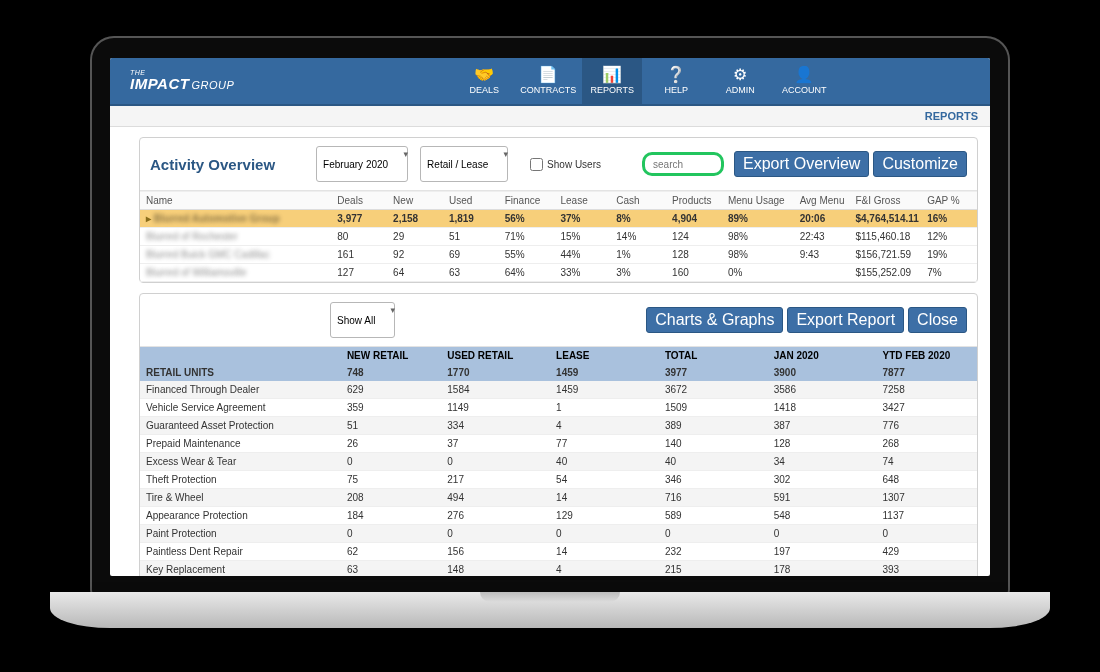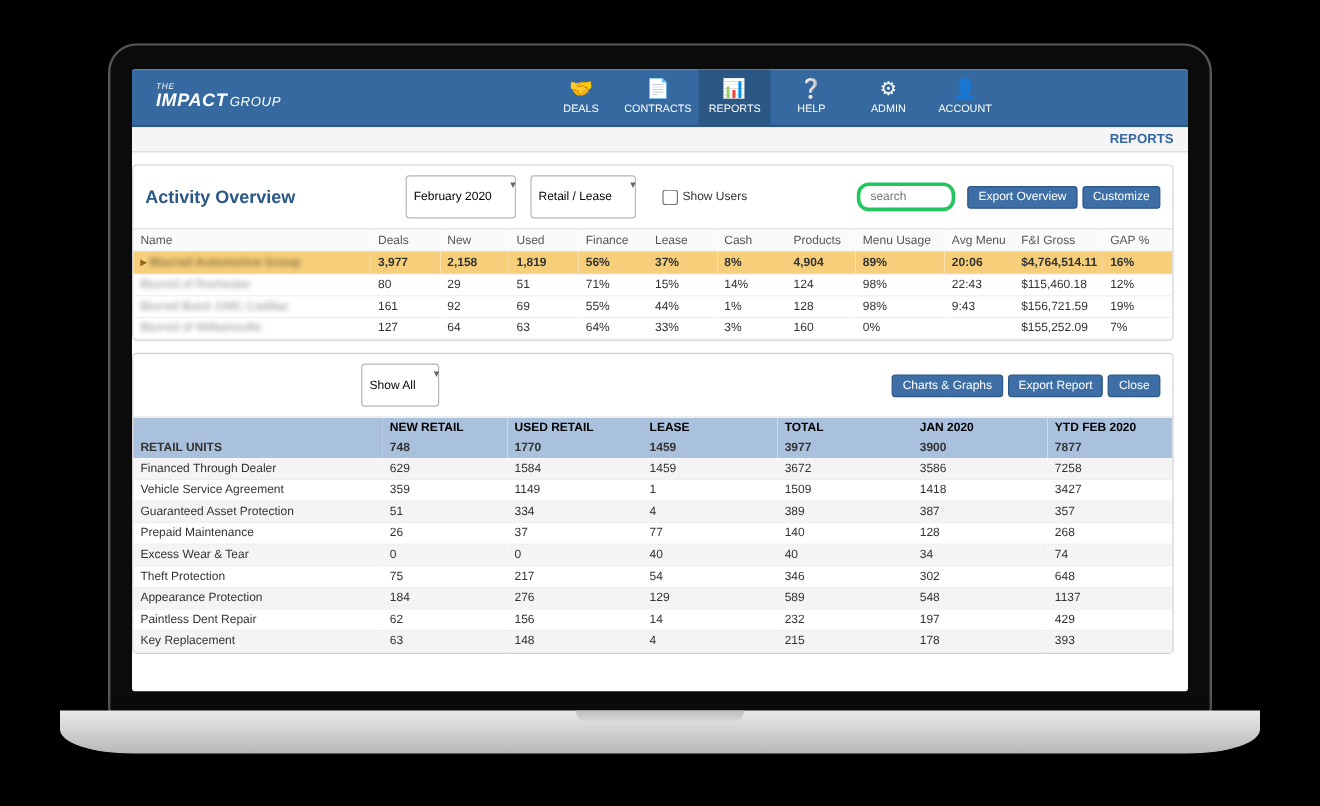--- a/index.html
+++ b/index.html
@@ -15,33 +15,33 @@
   .logo{font-style:italic;font-weight:bold;font-size:15px;margin-left:20px;letter-spacing:.5px;white-space:nowrap;}
   .logo .thin{font-size:7px;display:block;line-height:4px;font-weight:normal;}
   .logo .grp{font-weight:normal;font-style:italic;font-size:11px;margin-left:2px;}
   .nav-spacer{width:220px;}
   .nav-items{display:flex;gap:4px;}
   .nav-item{display:flex;flex-direction:column;align-items:center;justify-content:center;width:60px;height:46px;font-size:9px;cursor:pointer;}
   .nav-item.active{background:#2b5784;}
   .nav-ico{font-size:16px;line-height:16px;margin-bottom:2px;}
   .crumb{background:#f5f5f5;border-bottom:1px solid #dcdcdc;text-align:right;padding:4px 12px;color:#35699f;font-weight:bold;font-size:11px;}
 
-  .content{padding:0 12px 12px 0;height:calc(100% - 46px - 24px);overflow:hidden;}
+  .content{padding:0 12px 12px 0;height:calc(100% - 46px - 24px);overflow:hidden;margin-left:29px;}
 
   
   .panel{border:1px solid #d0d0d0;border-radius:4px;margin-top:10px;background:#fff;}
   .panel-head{display:flex;align-items:center;padding:8px 10px;border-bottom:1px solid #e3e3e3;}
   .panel-title{font-size:15px;font-weight:bold;color:#2b5784;margin-right:auto;}
   .panel-sub{font-size:10px;color:#777;display:block;font-weight:normal;}
   .sel{height:36px;font-size:10px;border:1px solid #b7b7b7;border-radius:3px;background:#fff;padding:0 18px 0 6px;appearance:none;margin-right:6px;position:relative;}
   .selwrap{position:relative;display:inline-block;margin-right:6px;}
   .selwrap::after{content:"▾";position:absolute;right:6px;top:3px;font-size:9px;color:#666;pointer-events:none;}
   .chk{margin:0 4px 0 10px;}
   .srch{height:18px;border:3px solid #22c55e;border-radius:10px;padding:0 8px;font-size:10px;width:60px;color:#aaa;margin-right:6px;}
-  .btn{background:#3d6fa6;color:#fff;border:1px solid #2b5784;border-radius:3px;font-size:10px;padding:3px 8px;cursor:pointer;margin-left:4px;}
+  .btn{background:#3d6fa6;color:#fff;border:1px solid #2b5784;border-radius:3px;font-size:16px;padding:3px 8px;cursor:pointer;margin-left:4px;}
 
   
   table{border-collapse:collapse;width:100%;table-layout:fixed;}
   th,td{padding:3px 6px;font-size:10px;text-align:left;border-bottom:1px solid #eee;white-space:nowrap;overflow:hidden;}
   th{color:#555;font-weight:normal;background:#fafafa;}
   .act thead th{border-bottom:1px solid #ddd;}
   .act tbody tr:first-child{background:#f7cf7a;font-weight:bold;}
   .act tbody tr:first-child td:first-child::before{content:"▸ ";color:#8a6d1a;}
   .blur{color:transparent;text-shadow:0 0 4px rgba(0,0,0,.45);}
   .act-wrap{max-height:110px;overflow:hidden;border-top:1px solid #eee;}
@@ -263,21 +263,21 @@
                     <td>1418</td>
                     <td>3427</td>
                   </tr>
                   <tr>
                     <td>Guaranteed Asset Protection</td>
                     <td>51</td>
                     <td>334</td>
                     <td>4</td>
                     <td>389</td>
                     <td>387</td>
-                    <td>357</td>
+                    <td>776</td>
                   </tr>
                   <tr>
                     <td>Prepaid Maintenance</td>
                     <td>26</td>
                     <td>37</td>
                     <td>77</td>
                     <td>140</td>
                     <td>128</td>
                     <td>268</td>
                   </tr>
@@ -293,29 +293,47 @@
                   <tr>
                     <td>Theft Protection</td>
                     <td>75</td>
                     <td>217</td>
                     <td>54</td>
                     <td>346</td>
                     <td>302</td>
                     <td>648</td>
                   </tr>
                   <tr>
+                    <td>Tire &amp; Wheel</td>
+                    <td>208</td>
+                    <td>494</td>
+                    <td>14</td>
+                    <td>716</td>
+                    <td>591</td>
+                    <td>1307</td>
+                  </tr>
+                  <tr>
                     <td>Appearance Protection</td>
                     <td>184</td>
                     <td>276</td>
                     <td>129</td>
                     <td>589</td>
                     <td>548</td>
                     <td>1137</td>
                   </tr>
                   <tr>
+                    <td>Paint Protection</td>
+                    <td>0</td>
+                    <td>0</td>
+                    <td>0</td>
+                    <td>0</td>
+                    <td>0</td>
+                    <td>0</td>
+                  </tr>
+                  <tr>
                     <td>Paintless Dent Repair</td>
                     <td>62</td>
                     <td>156</td>
                     <td>14</td>
                     <td>232</td>
                     <td>197</td>
                     <td>429</td>
                   </tr>
                   <tr>
                     <td>Key Replacement</td>

